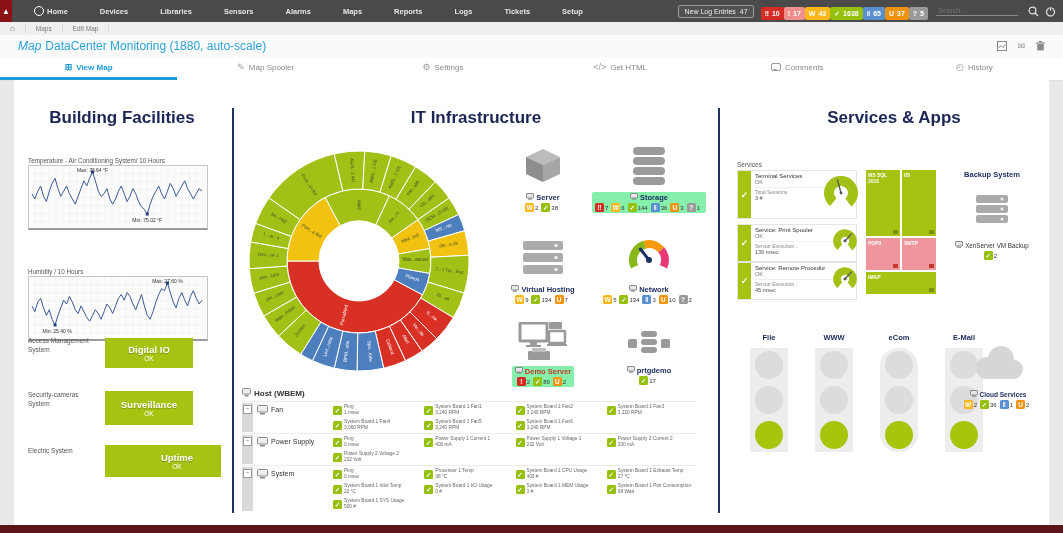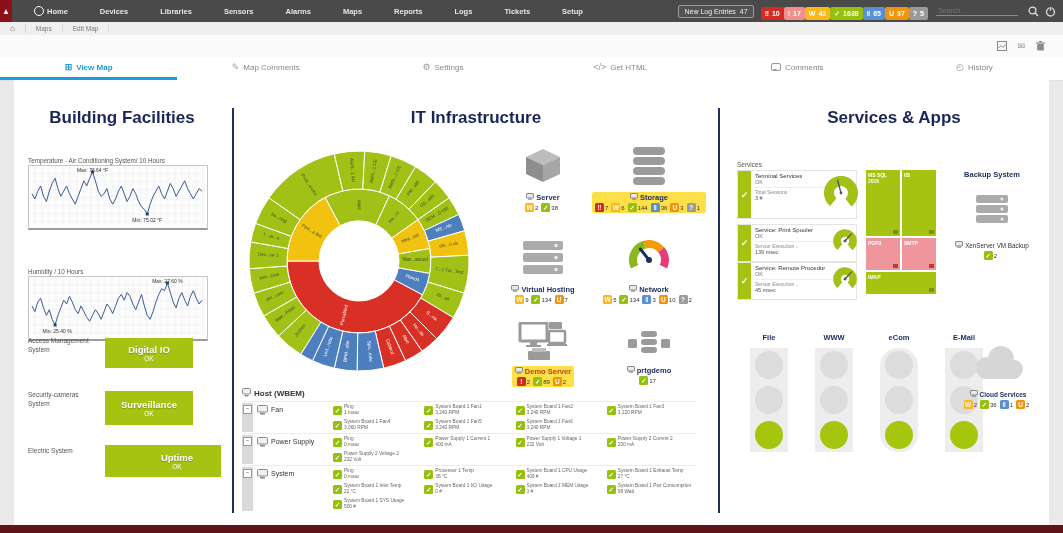--- a/index.html
+++ b/index.html
@@ -48,21 +48,21 @@
   .gbox{position:absolute;left:87px;width:88px;background:#a6c312;color:#fff;text-align:center;display:flex;flex-direction:column;justify-content:center;cursor:pointer;}
   .gbox .t{font-size:9.5px;font-weight:bold;text-shadow:0 1px 1px rgba(0,0,0,.25);}
   .gbox .s{font-size:6.5px;}
   
   .sunburst{position:absolute;left:2px;top:64px;width:234px;height:234px;}
   .devgrid{position:absolute;left:250px;top:60px;width:212px;display:grid;grid-template-columns:106px 106px;grid-template-rows:92px 90px 64px;}
   .dev{display:flex;flex-direction:column;align-items:center;cursor:pointer;}
   .dev .ic{height:52px;display:flex;align-items:center;justify-content:center;}
   .dev .ic-sm{height:44px;}
   .dev-tag{display:flex;flex-direction:column;align-items:center;border-radius:2px;padding:1px 3px;}
-  .dev-tag.hl{background:#fde047;}
+  .dev-tag.hl{background:#86efac;}
   .dev-label{display:flex;align-items:center;gap:2px;font-size:7.5px;font-weight:bold;color:#1b2a5e;}
   .dev-badges{margin-top:1px;display:flex;align-items:center;}
   .badge-chip{display:inline-flex;align-items:center;margin-right:1px;}
   .chipbox{min-width:9px;height:9px;border-radius:1.5px;color:#fff;font-size:6.5px;line-height:9px;text-align:center;display:inline-block;font-weight:bold;}
   .chipcount{font-size:6px;color:#333;margin:0 2px 0 1px;}
   .wbem{position:absolute;left:2px;top:308px;width:454px;}
   .wb-title{display:flex;align-items:center;gap:3px;font-size:8px;font-weight:bold;color:#333;margin-bottom:2px;}
   .wb-row{display:flex;align-items:flex-start;border-top:1px solid #ececec;padding:1px 0;}
   .wb-gut{width:11px;align-self:stretch;background:#d9d9d9;display:flex;justify-content:center;padding-top:2px;}
   .wb-minus{width:7px;height:7px;background:#fff;border:1px solid #999;font-size:6px;line-height:5px;text-align:center;color:#555;cursor:pointer;}
@@ -186,20 +186,23 @@
 
   <div class="breadcrumb">
     <span class="crumb-home">⌂</span>
     <span style="display:flex;">
         <span class="crumb">Maps</span>
         <span class="crumb">Edit Map</span>
       </span>
   </div>
 
   <div class="titlebar">
+    <div class="pgtitle">
+      <span class="pfx">Map</span><span>DataCenter Monitoring (1880, auto-scale)</span>
+    </div>
     <div class="title-icons">
       <span class="icon-btn">
           <svg width="10" height="10" viewBox="0 0 10 10">
             <rect x="0.5" y="0.5" width="9" height="9" fill="none" stroke="#8a8a8a"></rect>
             <polyline points="1.5,7 4,4.5 6,6.5 8.5,3.5" stroke="#8a8a8a" fill="none"></polyline>
           </svg>
         </span>
       <span>✉</span>
       <span class="icon-btn">
           <svg width="9" height="10" viewBox="0 0 9 10">
@@ -211,21 +214,21 @@
     </div>
   </div>
 
   <div class="tabbar">
       <div class="tab active">
         <span class="tab-icon">⊞</span>
         <span class="tab-label">View Map</span>
       </div>
       <div class="tab">
         <span class="tab-icon">✎</span>
-        <span class="tab-label">Map Comments</span>
+        <span class="tab-label">Map Spooler</span>
       </div>
       <div class="tab">
         <span class="tab-icon">⚙</span>
         <span class="tab-label">Settings</span>
       </div>
       <div class="tab">
         <span class="tab-icon">&lt;/&gt;</span>
         <span class="tab-label">Get HTML</span>
       </div>
       <div class="tab">

